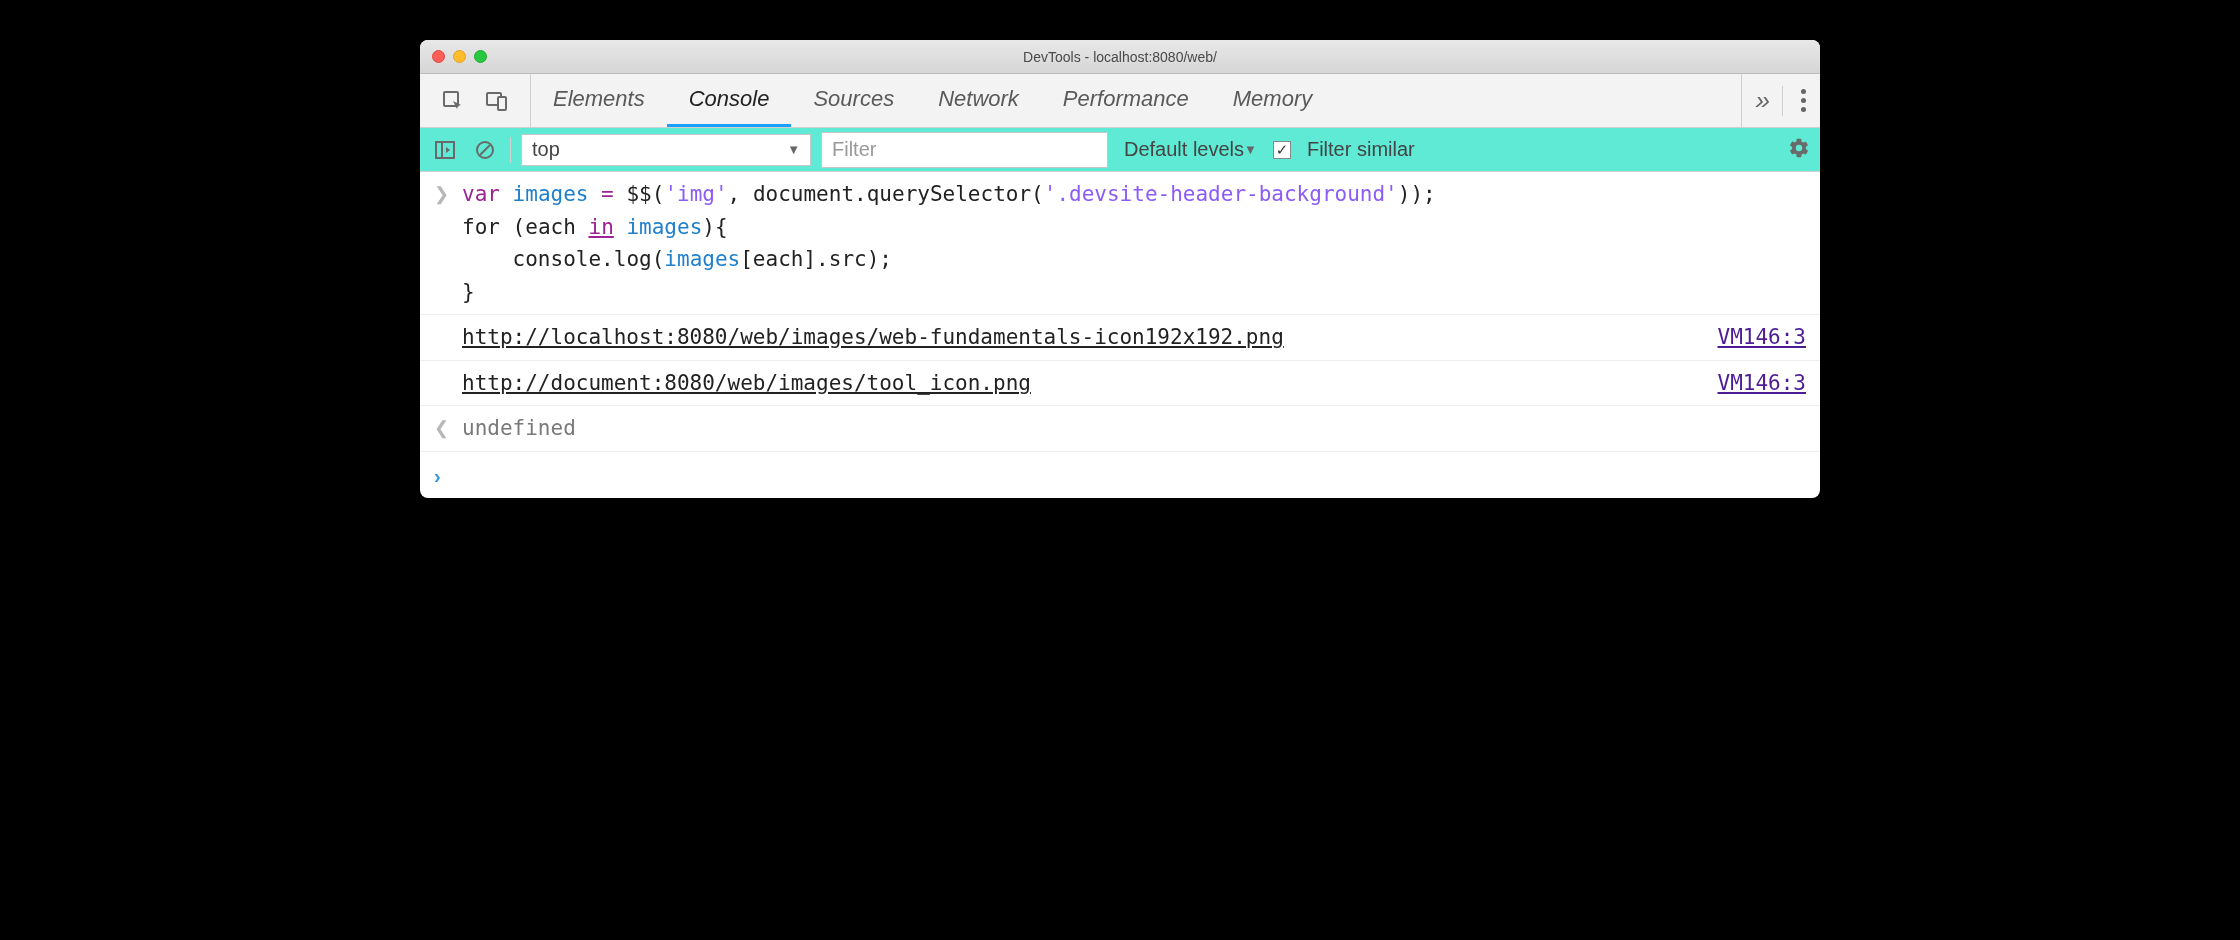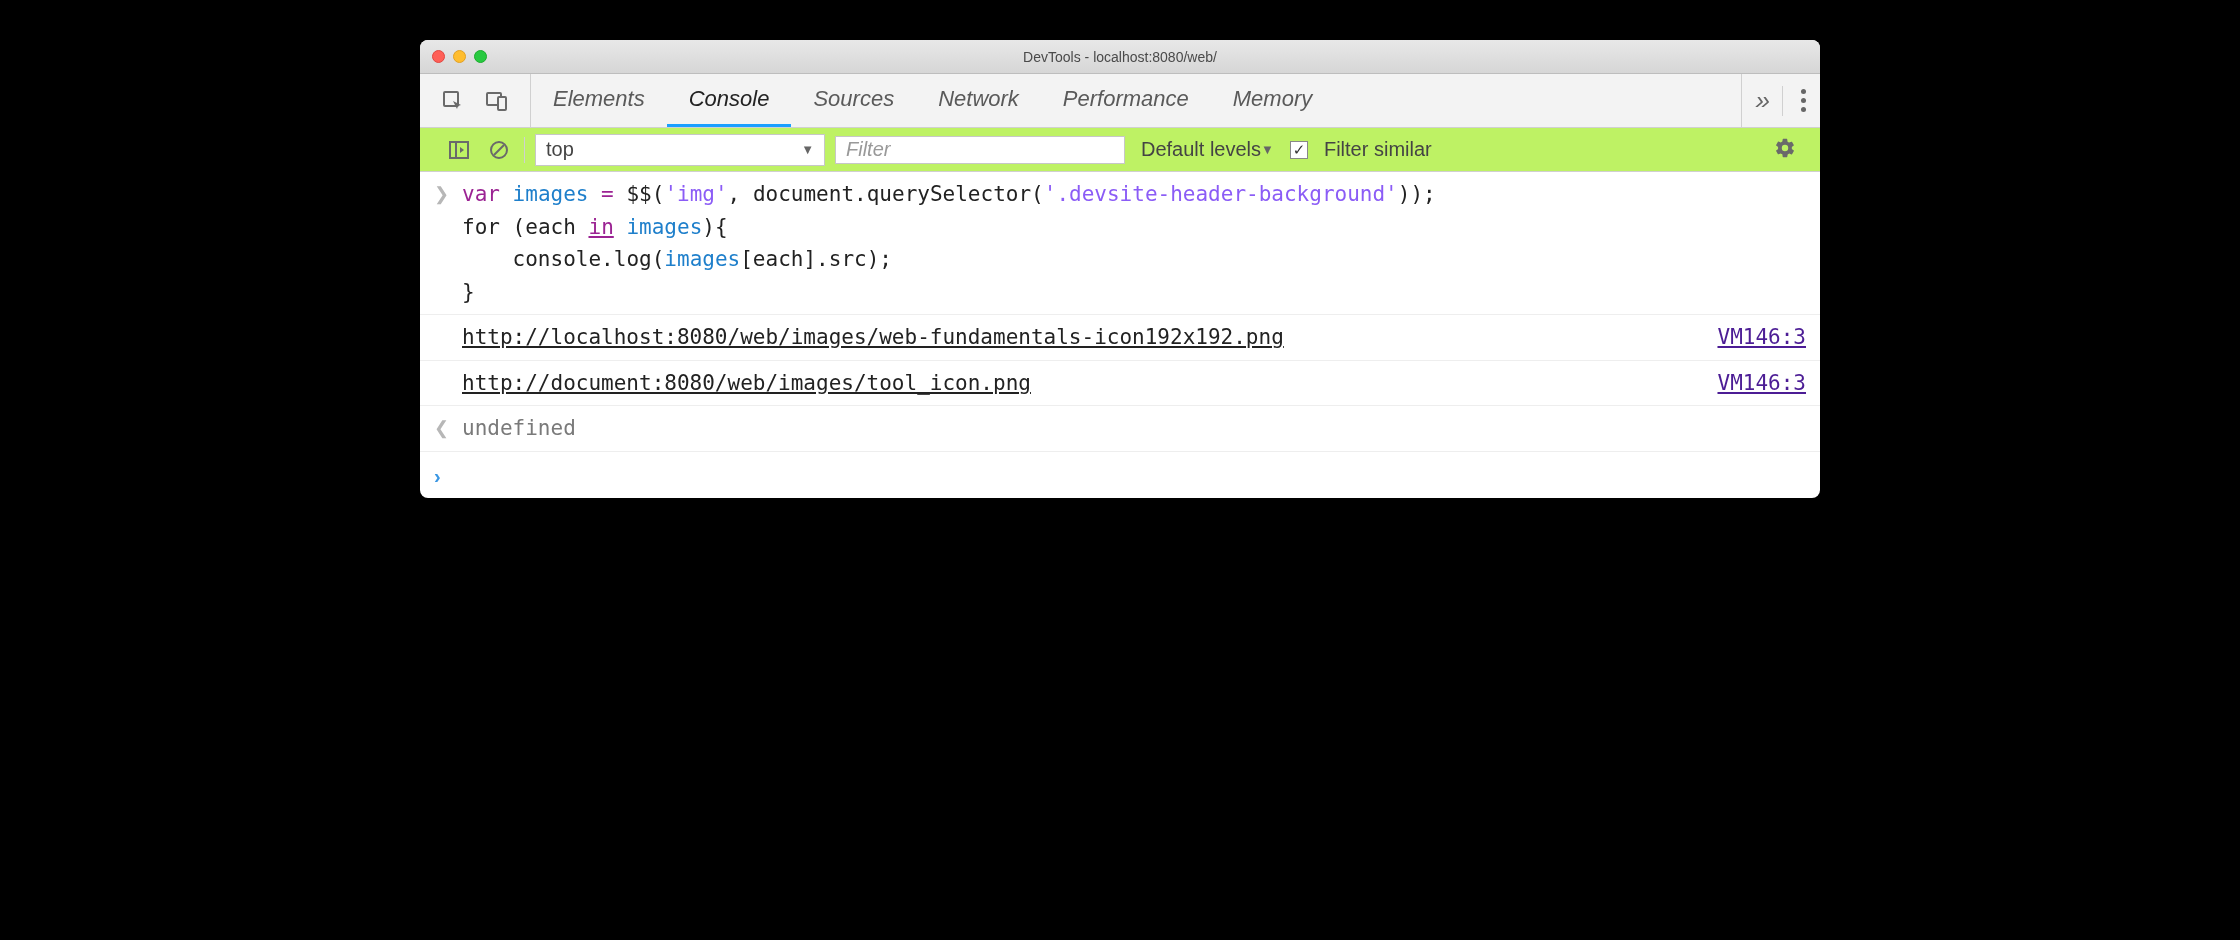--- a/index.html
+++ b/index.html
@@ -100,23 +100,23 @@
     cursor: pointer;
   }
   .kebab span {
     width: 5px; height: 5px; background: #666; border-radius: 50%;
   }
   .toolbar {
     height: 44px;
     border-bottom: 1px solid #d0d0d0;
     display: flex;
     align-items: center;
-    padding: 0 24px;
+    padding: 0 10px;
     gap: 10px;
-    background: #bef264;
+    background: #5eead4;
   }
   .tool-btn {
     width: 30px; height: 30px;
     display: flex; align-items: center; justify-content: center;
     color: #6a6a6a;
     cursor: pointer;
   }
   .vdiv {
     width: 1px; height: 26px; background: #d0d0d0;
   }
@@ -128,27 +128,26 @@
     display: flex;
     align-items: center;
     padding: 0 10px;
     font-size: 20px;
     color: #444;
     justify-content: space-between;
     cursor: pointer;
   }
   .filter-input {
     flex: 0 0 260px;
-    height: 28px;
+    height: 36px;
     border: 1px solid #c7c7c7;
     background: #fff;
     padding: 0 10px;
     font-size: 20px;
     color: #444;
-    font-style: italic;
   }
   .filter-input::placeholder { color: #999; }
   .levels {
     display: flex;
     align-items: center;
     font-size: 20px;
     color: #444;
     cursor: pointer;
     margin-left: 6px;
   }

